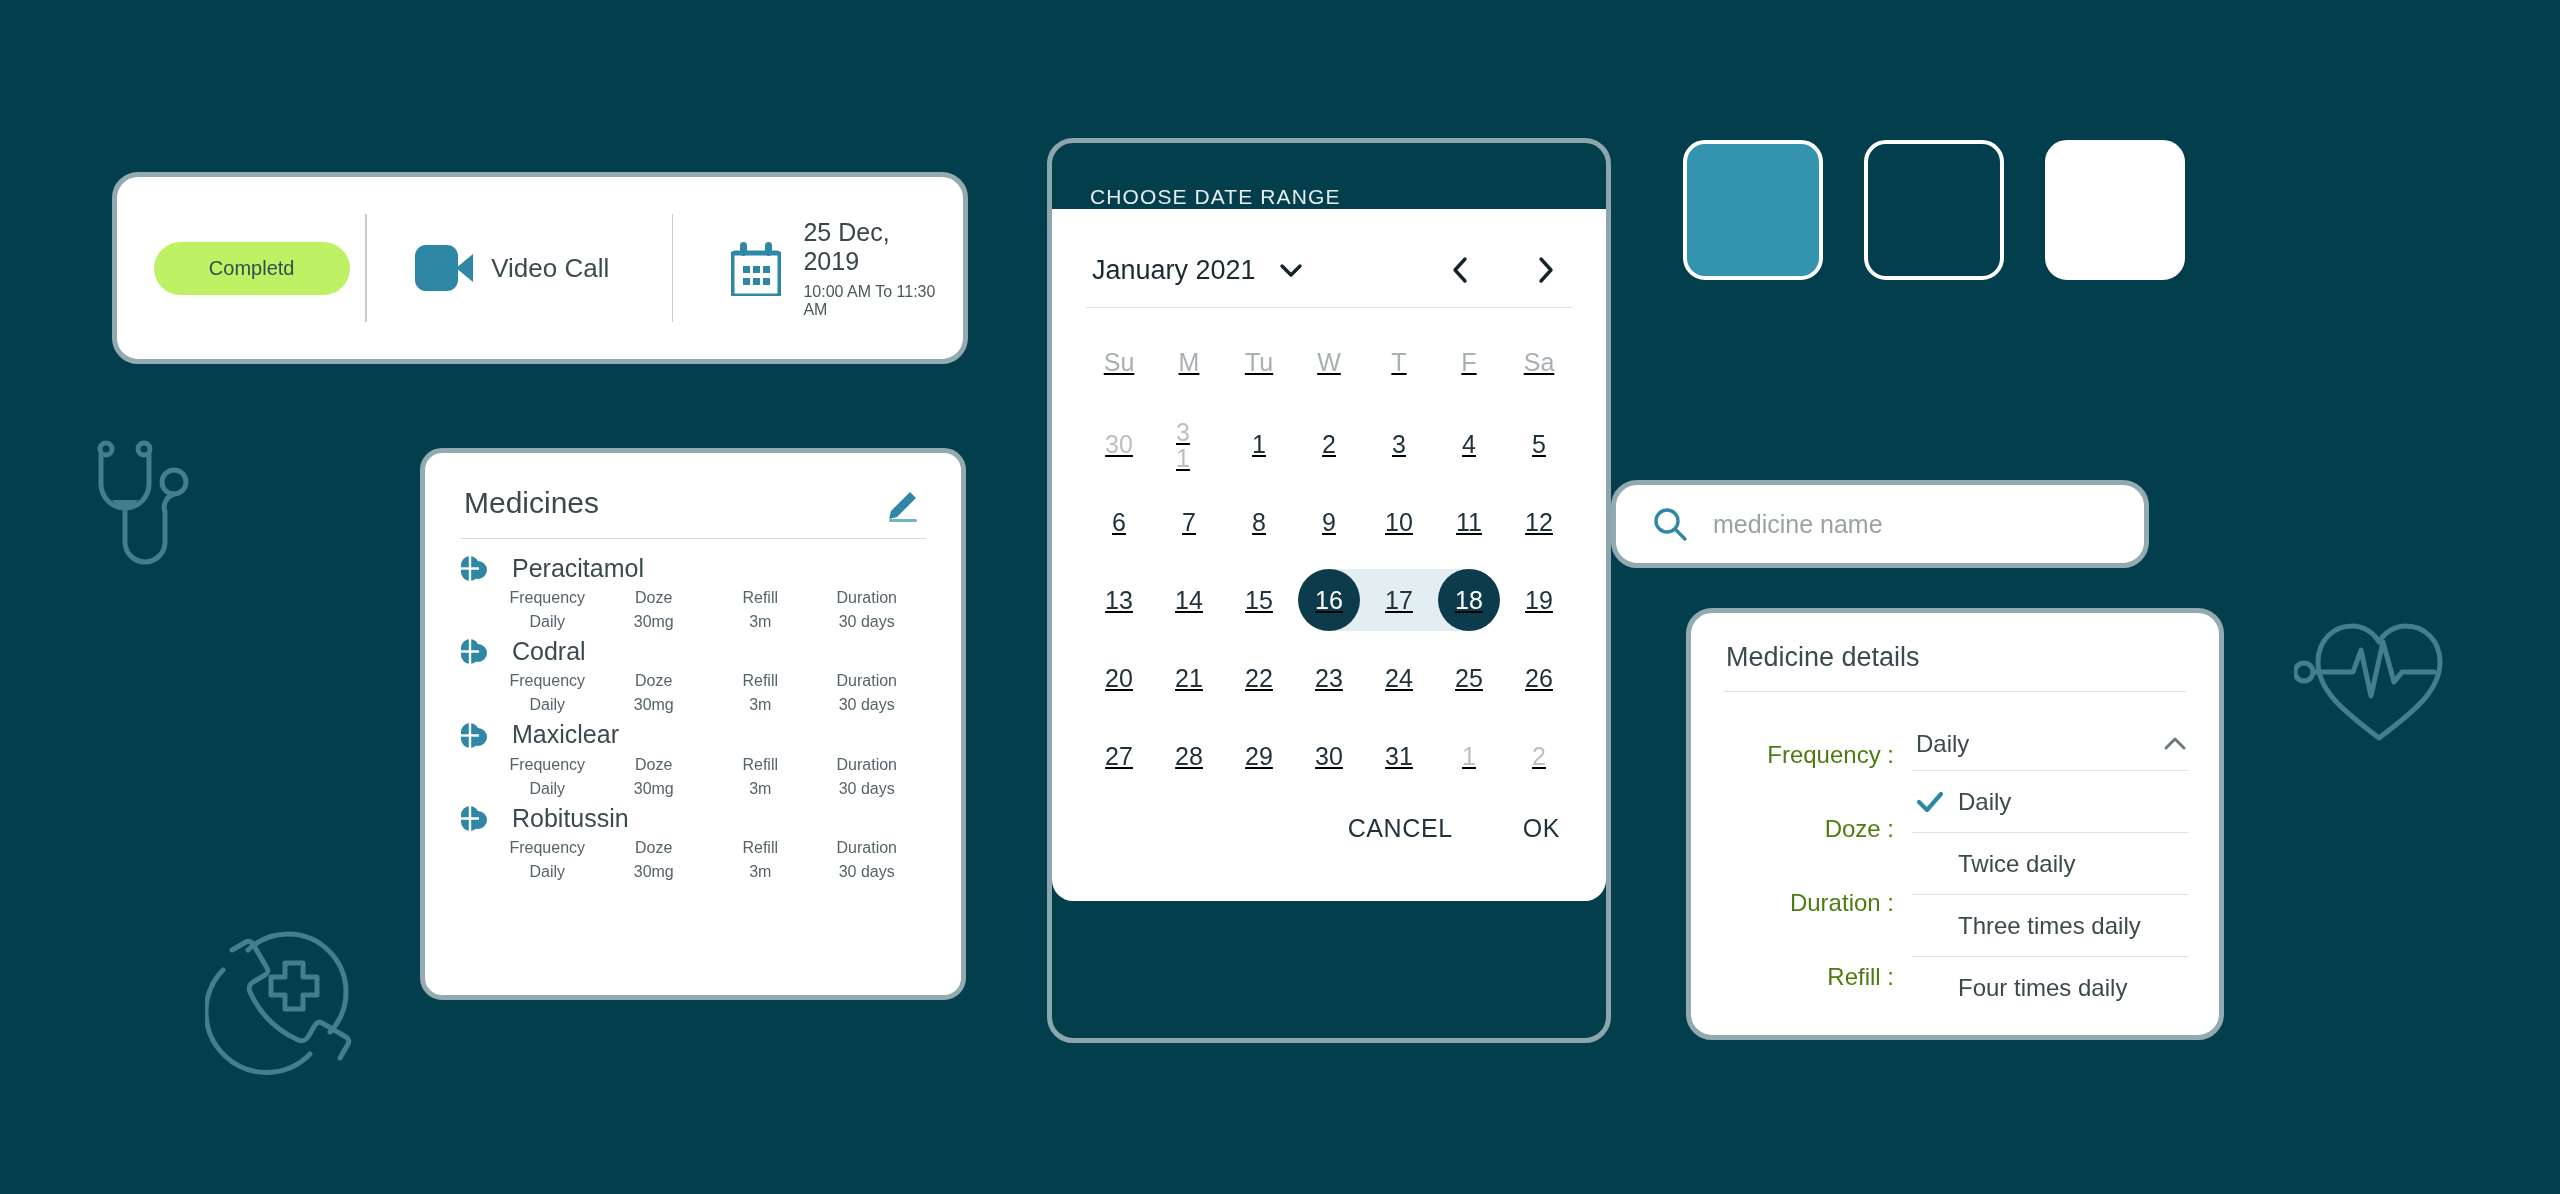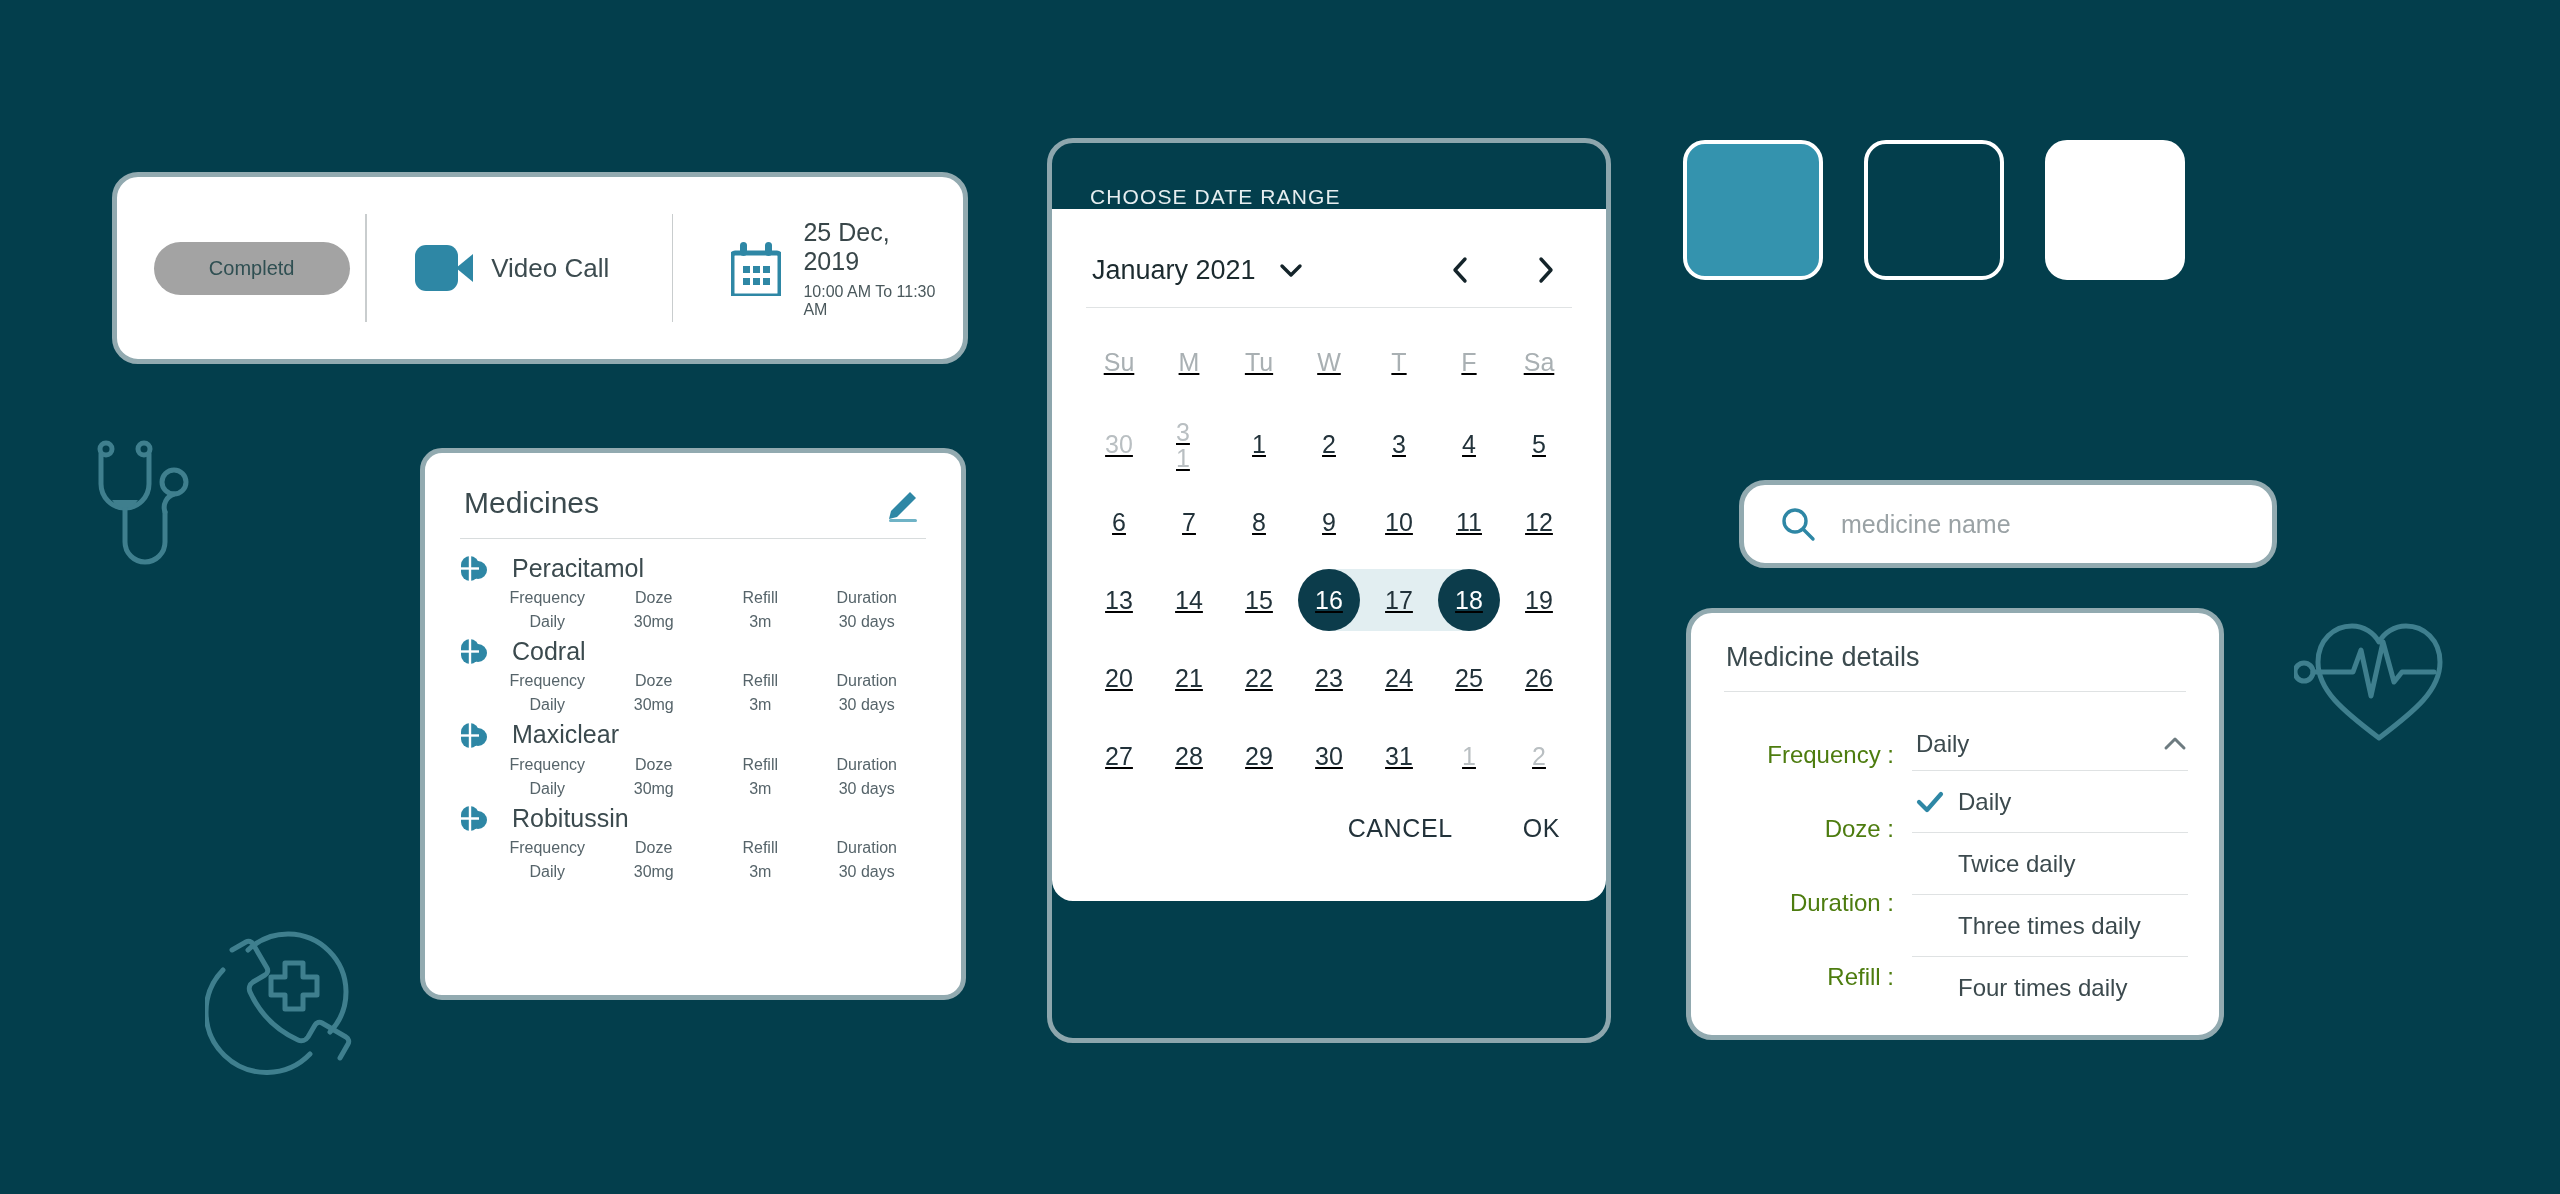--- a/index.html
+++ b/index.html
@@ -41,21 +41,21 @@
     width: 856px; height: 192px;
   }
   .appt-row {
     display: flex;
     align-items: center;
     height: 100%;
     padding: 0 16px;
   }
   .appt-status-cell { width: 250px; display: flex; justify-content: center; }
   .status-pill {
-    background: #a3a3a3;
+    background: #bef264;
     color: #2f4f52;
     border-radius: 28px;
     padding: 15px 0;
     width: 196px;
     text-align: center;
     font-size: 20px;
   }
   .appt-divider {
     width: 2px;
     height: 108px;
@@ -233,21 +233,21 @@
     width: 140px; height: 140px;
     border-radius: 22px;
     border: 4px solid #ffffff;
   }
   #swatch-1 { left: 1683px; top: 140px; background: #3493ae; }
   #swatch-2 { left: 1864px; top: 140px; background: #033e4c; }
   #swatch-3 { left: 2045px; top: 140px; background: #ffffff; border-color: #ffffff; }
 
   
   #search-card {
-    left: 1739px; top: 480px;
+    left: 1611px; top: 480px;
     width: 538px; height: 88px;
   }
   .search-row {
     display: flex; align-items: center;
     height: 100%;
     padding-left: 30px; gap: 24px;
   }
   .search-glyph { width: 38px; height: 38px; flex: none; }
   .search-input {
     border: none; outline: none;

